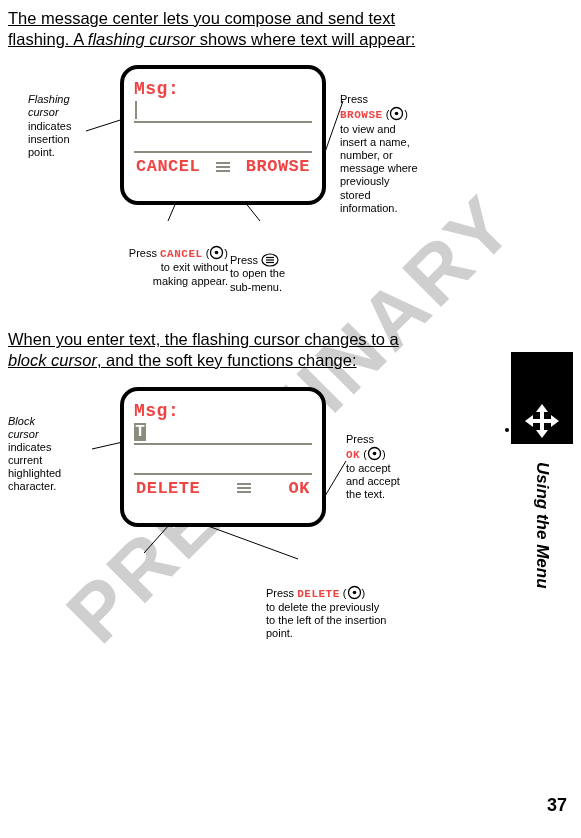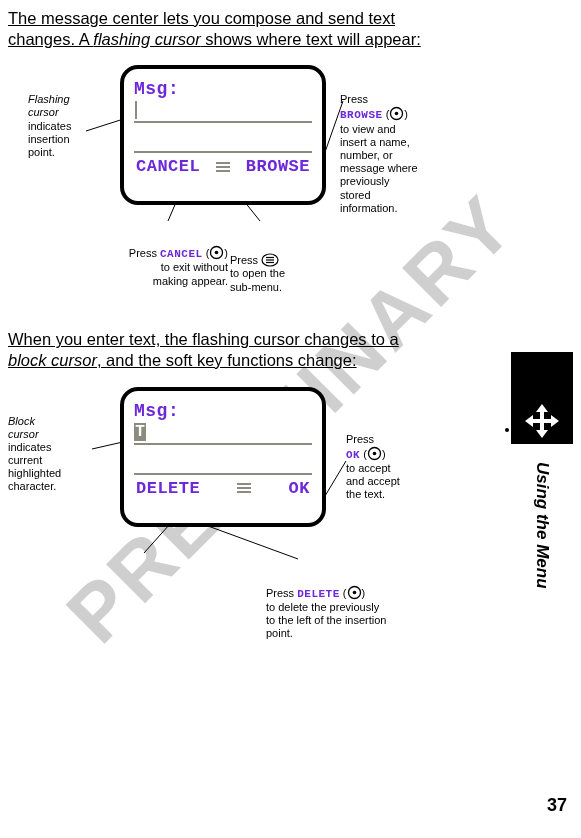--- a/index.html
+++ b/index.html
@@ -35,21 +35,21 @@
   .para {
     font-size: 16.5px;
     line-height: 1.25;
     margin-bottom: 6px;
     text-decoration: underline;
   }
   .italic { font-style: italic; }
   .lcd-font {
     font-family: "Courier New", monospace;
     font-weight: 700;
-    color: #6d28d9;
+    color: #ef4444;
     letter-spacing: 0.5px;
   }
   .diagram {
     position: relative;
     width: 460px;
     margin: 12px 0 18px 0;
   }
   .screen {
     position: absolute;
     border: 4px solid #000;
@@ -171,21 +171,21 @@
 </style>
 </head>
 <body>
 
 <div class="watermark">PRELIMINARY</div>
 
 <div class="page">
 
   <p class="para">
     <span>The message center lets you compose and send text</span><br>
-    <span>changes. A </span><span class="italic">flashing cursor</span><span> shows where text will appear:</span>
+    <span>flashing. A </span><span class="italic">flashing cursor</span><span> shows where text will appear:</span>
   </p>
 
   <div class="diagram" style="height:250px;">
     <svg class="leader" width="460" height="250">
       <line x1="78" y1="70" x2="128" y2="54" stroke="#000" stroke-width="1"></line>
       <line x1="304" y1="128" x2="335" y2="40" stroke="#000" stroke-width="1"></line>
       <line x1="160" y1="160" x2="172" y2="132" stroke="#000" stroke-width="1"></line>
       <line x1="252" y1="160" x2="232" y2="135" stroke="#000" stroke-width="1"></line>
     </svg>
 

